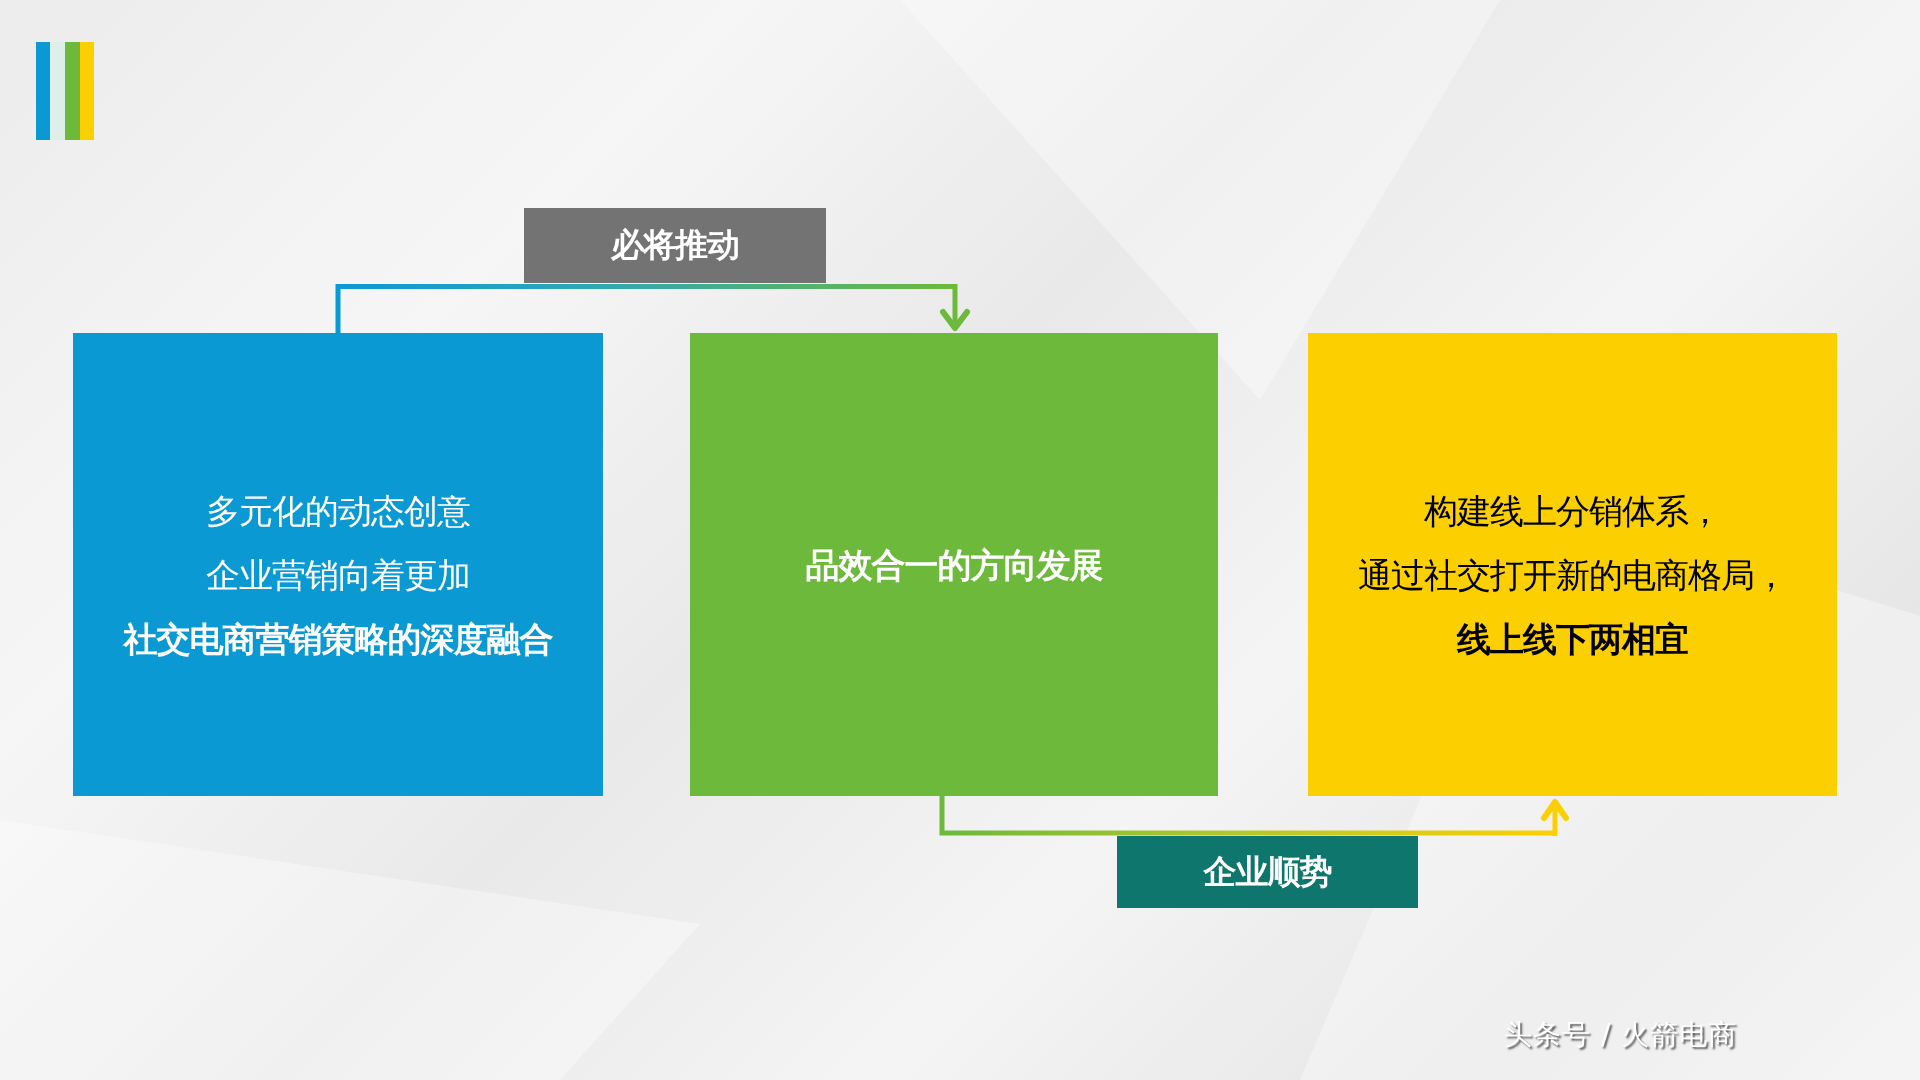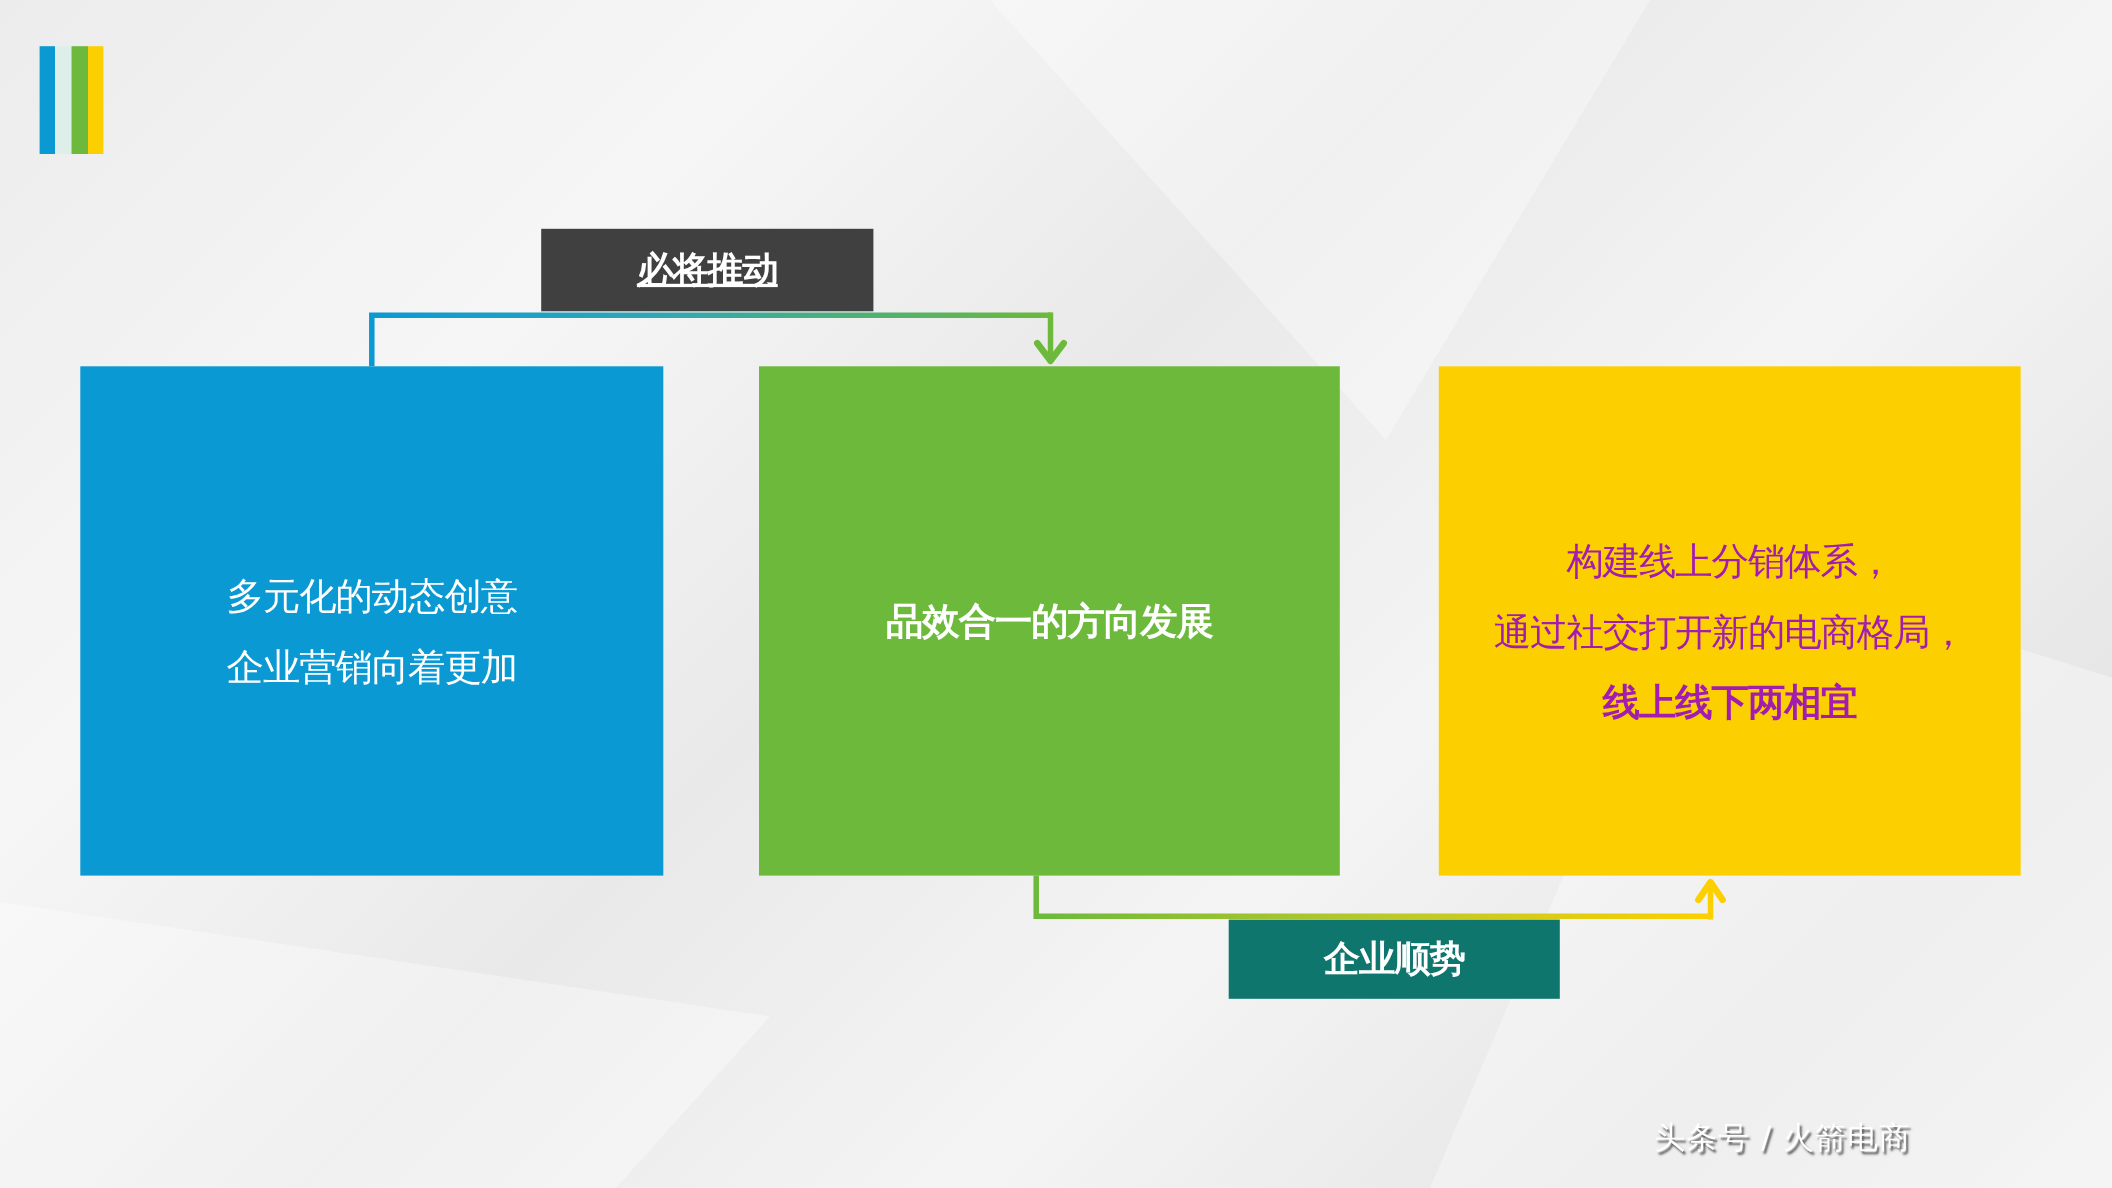--- a/index.html
+++ b/index.html
@@ -51,34 +51,35 @@
     <line x1="955" y1="284" x2="955" y2="328" stroke="#6CB93B" stroke-width="5"></line>
     <polyline points="943,312 955,328 967,312" fill="none" stroke="#6CB93B" stroke-width="6" stroke-linecap="round" stroke-linejoin="round"></polyline>
   </g>
   <g>
     <polyline points="942,796 942,833 1555,833" fill="none" stroke="url(#gBot)" stroke-width="5"></polyline>
     <line x1="1555" y1="836" x2="1555" y2="802" stroke="#FCD000" stroke-width="5"></line>
     <polyline points="1544,818 1555,802 1566,818" fill="none" stroke="#FCD000" stroke-width="6" stroke-linecap="round" stroke-linejoin="round"></polyline>
   </g>
 </svg>
 
-<div class="tag" style="left:492px;top:208px;background:#404040;text-decoration:underline;">
+<div class="tag" style="left:524px;top:208px;background:#737373;">
   <span>必将推动</span>
 </div>
 
 <div class="box" style="left:73px;background:#0B99D3;color:#fff;padding-top:20px;box-sizing:border-box;">
   <div class="line">多元化的动态创意</div>
   <div class="line">企业营销向着更加</div>
+  <div class="line bold">社交电商营销策略的深度融合</div>
 </div>
 
 <div class="box" style="left:690px;width:528px;background:#6CB93B;color:#fff;">
   <div class="line bold">品效合一的方向发展</div>
 </div>
 
-<div class="box" style="left:1308px;width:529px;background:#FCD000;color:#a21caf;padding-top:20px;box-sizing:border-box;">
+<div class="box" style="left:1308px;width:529px;background:#FCD000;color:#000000;padding-top:20px;box-sizing:border-box;">
   <div class="line">构建线上分销体系，</div>
   <div class="line">通过社交打开新的电商格局，</div>
   <div class="line bold">线上线下两相宜</div>
 </div>
 
 <div class="tag" style="left:1117px;top:836px;width:301px;height:72px;background:#0f766e;">
   <span>企业顺势</span>
 </div>
 
 <div class="watermark">头条号 / 火箭电商</div>

